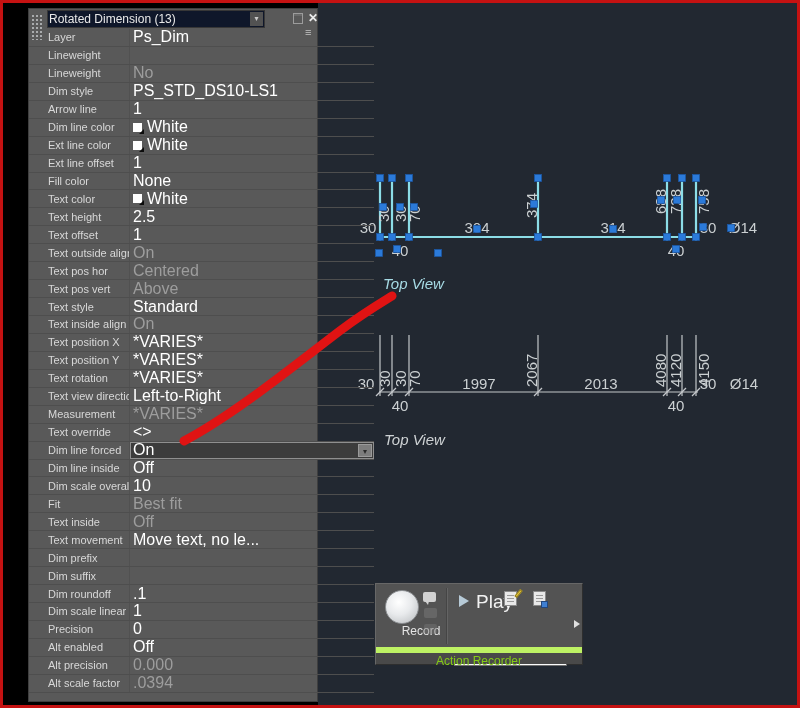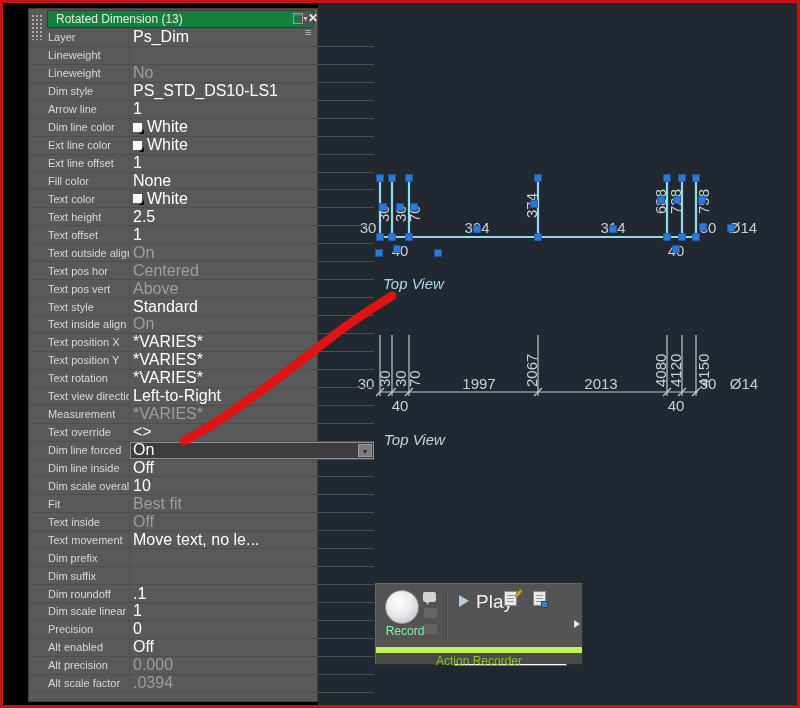--- a/index.html
+++ b/index.html
@@ -7,23 +7,23 @@
          font-family:"Liberation Sans",sans-serif;}
   
   #canvas{position:absolute;left:318px;top:3px;width:479px;height:702px;background:#222831;}
   #cad{position:absolute;left:0;top:0;width:800px;height:708px;pointer-events:none;}
   
   #palette{position:absolute;left:28px;top:8px;width:290px;height:694px;background:#595959;
            border:1px solid #3f3f3f;box-sizing:border-box;}
   #grip-dots{position:absolute;left:2px;top:5px;width:13px;height:26px;
              background:radial-gradient(#a9abad 1px, transparent 1.4px);background-size:4px 4px;}
   #titlebar{position:absolute;left:0;top:0;width:100%;height:20px;}
-  #type-combo{position:absolute;left:18px;top:1px;width:267px;height:18px;background:#15803d;
+  #type-combo{position:absolute;left:18px;top:1px;width:218px;height:18px;background:#0f172a;
               border:1px solid #373737;box-sizing:border-box;color:#e9e9e9;font-size:12px;
-              line-height:16px;padding-left:8px;white-space:nowrap;overflow:hidden;}
+              line-height:16px;padding-left:1px;white-space:nowrap;overflow:hidden;}
   #type-combo-btn{position:absolute;right:1px;top:1px;bottom:1px;width:13px;background:#525252;
               color:#c9c9c9;font-size:8px;line-height:14px;text-align:center;}
   #qs-icon{position:absolute;left:264px;top:4px;width:10px;height:11px;border:1px solid #9c9c9c;
            box-sizing:border-box;background:linear-gradient(#6a6a6a 0 2px,transparent 2px);}
   #close-btn{position:absolute;left:277px;top:2px;width:14px;height:14px;color:#ececec;
              font-size:12px;font-weight:bold;line-height:14px;text-align:center;}
   #menu-icon{position:absolute;left:276px;top:18px;width:12px;height:10px;color:#c6c6c6;
              font-size:11px;line-height:10px;}
   #rows{position:absolute;left:0;top:20px;width:345px;}
   .row{position:relative;height:17.95px;box-sizing:border-box;border-bottom:1px solid #4e4e4e;
@@ -46,21 +46,21 @@
   
   #recorder{position:absolute;left:375px;top:583px;width:208px;height:82px;background:#535353;
             border:1px solid #676767;border-bottom-color:#2e2e2e;border-right-color:#2e2e2e;
             box-sizing:border-box;}
   #rec-strip{position:absolute;left:0;bottom:0;width:100%;height:17px;background:#494949;
              border-top:6px solid #bef264;color:#84cc16;font-size:12px;text-align:center;
              line-height:16px;box-sizing:border-box;}
   #record-circle{position:absolute;left:9px;top:6px;width:34px;height:34px;border-radius:50%;
              background:radial-gradient(circle at 40% 35%, #ffffff 0%, #e8eaec 45%, #b7babd 100%);
              border:1px solid #8d9093;box-sizing:border-box;}
-  #record-label{position:absolute;left:0px;top:40px;width:58px;text-align:center;color:#86efac;
+  #record-label{position:absolute;left:16px;top:40px;width:58px;text-align:center;color:#e5e5e5;
              font-size:12px;}
   .mini-icon{position:absolute;width:13px;height:10px;}
   #bubble-icon{left:47px;top:8px;background:#d2d2d2;border-radius:2px;}
   #bubble-icon::after{content:'';position:absolute;left:2px;bottom:-3px;border-left:3px solid transparent;
              border-right:1px solid transparent;border-top:4px solid #d2d2d2;}
   #dim-icon-1{left:48px;top:24px;background:#777;opacity:.55;border-radius:2px;}
   #dim-icon-2{left:48px;top:40px;background:#777;opacity:.45;border-radius:2px;}
   #rec-vsep{position:absolute;left:70px;top:4px;bottom:20px;width:1px;background:#454545;
             box-shadow:1px 0 0 #646464;}
   #play-tri{position:absolute;left:83px;top:11px;width:0;height:0;border-left:10px solid #b7cad7;

